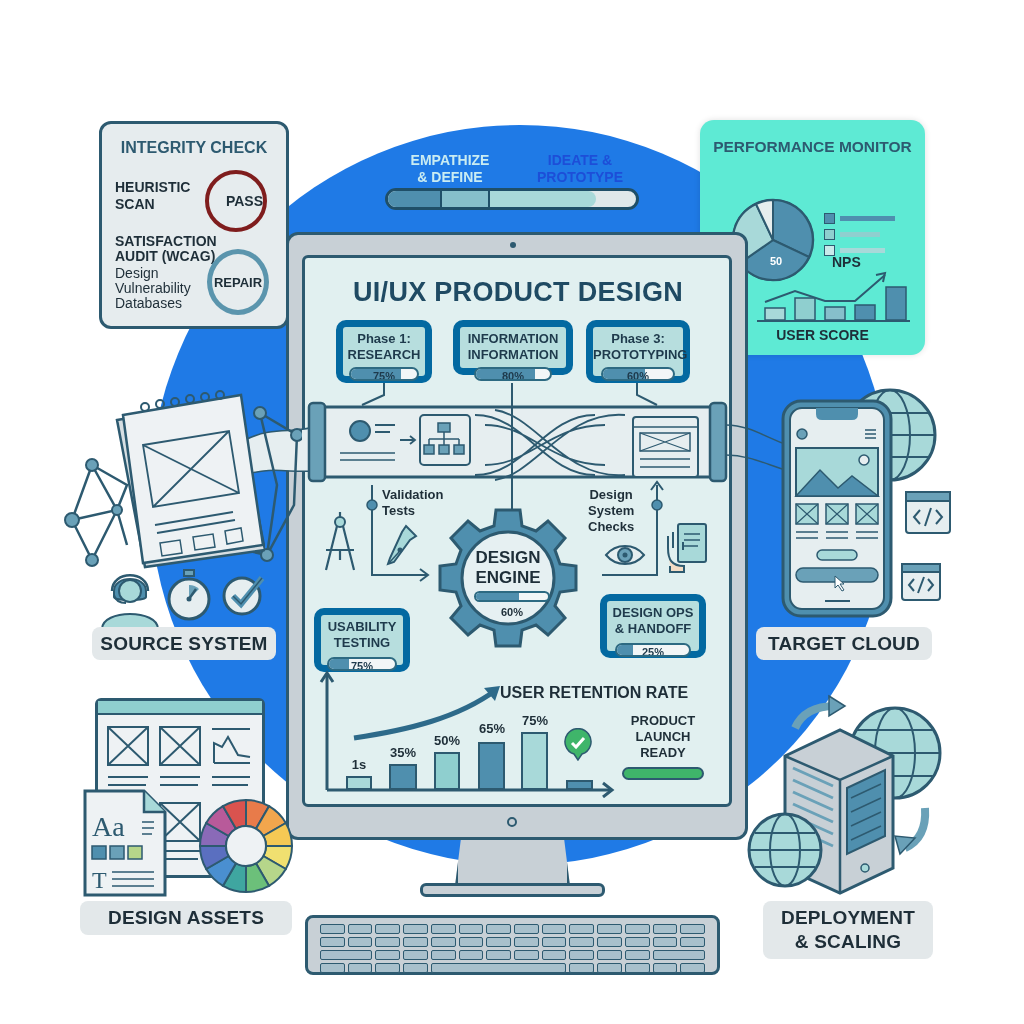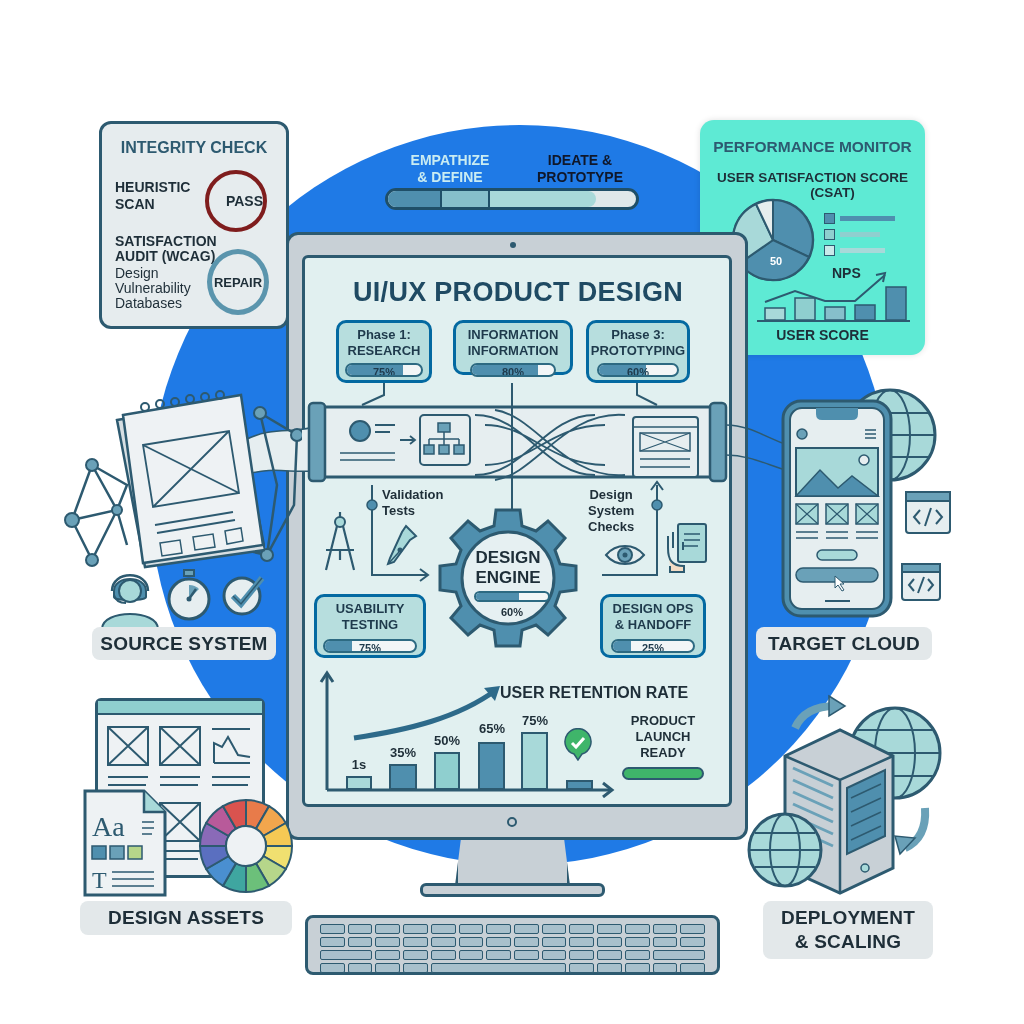--- a/index.html
+++ b/index.html
@@ -5,38 +5,38 @@
   html,body{margin:0;padding:0;background:#ffffff;}
   body{width:1024px;height:1024px;position:relative;overflow:hidden;font-family:"Liberation Sans",sans-serif;color:#1e3a4c;}
   .abs{position:absolute;}
   .bold{font-weight:bold;}
   .blue-circle{position:absolute;left:150px;top:125px;width:740px;height:740px;border-radius:50%;background:#1f7ae6;}
   .panel{position:absolute;background:#e6ecee;border:3px solid #2d5a70;border-radius:12px;box-sizing:border-box;}
   .label-pill{position:absolute;background:#e3e8ea;border-radius:8px;font-weight:bold;text-align:center;color:#1e2e38;font-size:19px;letter-spacing:0.2px;}
   
   .monitor{position:absolute;left:286px;top:232px;width:462px;height:608px;background:#c8d0d6;border:3px solid #2d5a70;border-radius:12px;box-sizing:border-box;}
   .screen{position:absolute;left:302px;top:255px;width:430px;height:552px;background:#e1f0f0;border:3px solid #2d5a70;border-radius:6px;box-sizing:border-box;}
-  .phase-box{position:absolute;background:#b7dede;border:3px solid #0369a1;border-radius:10px;box-sizing:border-box;text-align:center;font-weight:bold;font-size:13px;line-height:16px;color:#1e3a4c;padding-top:4px;}
+  .phase-box{position:absolute;background:#b7dede;border:7px solid #0369a1;border-radius:10px;box-sizing:border-box;text-align:center;font-weight:bold;font-size:13px;line-height:16px;color:#1e3a4c;padding-top:4px;}
   .pbar{position:absolute;height:14px;background:#f2f6f7;border:2px solid #2d6a82;border-radius:8px;box-sizing:border-box;overflow:hidden;}
   .pbar .fill{position:absolute;left:0;top:0;bottom:0;background:#4f8fae;}
   .pbar .txt{position:absolute;left:0;right:0;top:-1px;text-align:center;font-size:11px;font-weight:bold;color:#1e3a4c;}
   .bar{position:absolute;bottom:0;border:2px solid #2d5a70;box-sizing:border-box;}
   .bar-label{position:absolute;font-weight:bold;font-size:13px;color:#1e2e38;text-align:center;width:50px;}
   svg{display:block;}
 </style>
 </head>
 <body>
 
 <div class="blue-circle"></div>
 
 <div class="abs bold" style="left:395px;top:152px;width:110px;text-align:center;color:#c9ecf2;font-size:14px;line-height:17px;">
   <div>EMPATHIZE</div>
   <div>&amp; DEFINE</div>
 </div>
-<div class="abs bold" style="left:525px;top:152px;width:110px;text-align:center;color:#0f172a;font-size:14px;line-height:17px;">
+<div class="abs bold" style="left:525px;top:152px;width:110px;text-align:center;color:#1d4ed8;font-size:14px;line-height:17px;">
   <div>IDEATE &amp;</div>
   <div>PROTOTYPE</div>
 </div>
 <div class="abs" style="left:385px;top:188px;width:254px;height:22px;border:3px solid #1f4f68;border-radius:12px;box-sizing:border-box;background:#dfe8ea;overflow:hidden;">
   <div style="position:absolute;left:0;top:0;bottom:0;width:52px;background:#4f8fae;border-right:2px solid #1f4f68;"></div>
   <div style="position:absolute;left:54px;top:0;bottom:0;width:46px;background:#86bfcb;border-right:2px solid #1f4f68;"></div>
   <div style="position:absolute;left:102px;top:0;bottom:0;width:106px;background:#a8d9d9;border-radius:0 10px 10px 0;"></div>
 </div>
 
 <div class="panel" style="left:99px;top:121px;width:190px;height:208px;padding-left:45px;">
@@ -57,24 +57,20 @@
     <div>Vulnerability</div>
     <div>Databases</div>
   </div>
   <div class="abs" style="left:105px;top:125px;width:62px;height:66px;border:5px solid #5b95ad;border-radius:50%;box-sizing:border-box;display:flex;align-items:center;justify-content:center;">
     <span class="bold" style="font-size:13px;color:#1e2e38;">REPAIR</span>
   </div>
 </div>
 
 <div class="abs" style="left:700px;top:120px;width:225px;height:235px;background:#5eead4;border-radius:14px;box-shadow:0 0 6px rgba(0,0,0,0.12);">
   <div class="abs bold" style="left:0;right:0;top:18px;text-align:center;font-size:15.5px;color:#2d5a70;">PERFORMANCE MONITOR</div>
-  <div class="abs bold" style="left:0;right:0;top:50px;text-align:center;font-size:13.5px;line-height:15px;color:#1e2e38;">
-    <div>USER SATISFACTION SCORE</div>
-    <div style="padding-left:40px;">(CSAT)</div>
-  </div>
   <svg class="abs" style="left:30px;top:77px;" width="86" height="86" viewBox="0 0 86 86">
     <circle cx="43" cy="43" r="40" fill="#a8d9d9" stroke="#2d5a70" stroke-width="2.5"></circle>
     <path d="M43 43 L43 3 A40 40 0 0 1 79 60 Z" fill="#4f8fae" stroke="#2d5a70" stroke-width="2"></path>
     <path d="M43 43 L79 60 A40 40 0 0 1 10 66 Z" fill="#4f8fae" stroke="#2d5a70" stroke-width="2"></path>
     <path d="M43 43 L10 66 A40 40 0 0 1 26 7 Z" fill="#a8d9d9" stroke="#2d5a70" stroke-width="2"></path>
     <path d="M43 43 L26 7 A40 40 0 0 1 43 3 Z" fill="#e6eeee" stroke="#2d5a70" stroke-width="2"></path>
     <text x="40" y="68" font-family="Liberation Sans, sans-serif" font-size="11" font-weight="bold" fill="#ffffff">50</text>
   </svg>
   <div class="abs" style="left:124px;top:93px;">
     <div style="display:flex;align-items:center;margin-bottom:5px;">
@@ -83,21 +79,21 @@
       </div>
     <div style="display:flex;align-items:center;margin-bottom:5px;">
         <span style="width:9px;height:9px;border:1.5px solid #2d5a70;background:#8fcfcf;display:inline-block;"></span>
         <span style="width:40px;height:5px;background:#8fcfcf;margin-left:5px;display:inline-block;"></span>
       </div>
     <div style="display:flex;align-items:center;">
         <span style="width:9px;height:9px;border:1.5px solid #2d5a70;background:#c8eaea;display:inline-block;"></span>
         <span style="width:45px;height:5px;background:#a8d9d9;margin-left:5px;display:inline-block;"></span>
       </div>
   </div>
-  <div class="abs bold" style="left:132px;top:145px;font-size:14px;color:#1e2e38;">NPS</div>
+  <div class="abs bold" style="left:132px;top:134px;font-size:14px;color:#1e2e38;">NPS</div>
   <svg class="abs" style="left:55px;top:150px;" width="160" height="55" viewBox="0 0 160 55">
     <rect x="10" y="38" width="20" height="12" fill="#a8d9d9" stroke="#2d5a70" stroke-width="1.5"></rect>
     <rect x="40" y="28" width="20" height="22" fill="#8fcfcf" stroke="#2d5a70" stroke-width="1.5"></rect>
     <rect x="70" y="37" width="20" height="13" fill="#86bfcb" stroke="#2d5a70" stroke-width="1.5"></rect>
     <rect x="100" y="35" width="20" height="15" fill="#4f8fae" stroke="#2d5a70" stroke-width="1.5"></rect>
     <rect x="131" y="17" width="20" height="33" fill="#4f8fae" stroke="#2d5a70" stroke-width="1.5"></rect>
     <line x1="2" y1="51" x2="155" y2="51" stroke="#2d5a70" stroke-width="2"></line>
     <polyline points="10,32 40,21 70,31 100,31 130,5" fill="none" stroke="#2d5a70" stroke-width="2"></polyline>
     <polyline points="121,5 130,3 128,12" fill="none" stroke="#2d5a70" stroke-width="2"></polyline>
   </svg>
@@ -277,21 +273,21 @@
 </svg>
 <div class="abs bold" style="left:458px;top:548px;width:100px;text-align:center;font-size:17px;line-height:20px;color:#1e2e38;">
   <div>DESIGN</div>
   <div>ENGINE</div>
 </div>
 <div class="pbar" style="left:474px;top:591px;width:76px;height:11px;">
   <div class="fill" style="width:60%;"></div>
 </div>
 <div class="abs bold" style="left:474px;top:606px;width:76px;text-align:center;font-size:11px;color:#1e2e38;">60%</div>
 
-<div class="phase-box" style="left:314px;top:594px;width:112px;height:64px;">
+<div class="phase-box" style="left:314px;top:608px;width:96px;height:64px;">
   <div>USABILITY</div>
   <div>TESTING</div>
   <div class="pbar" style="left:6px;right:6px;top:42px;position:absolute;">
     <div class="fill" style="width:30%;"></div>
     <div class="txt">75%</div>
   </div>
 </div>
 
 <div class="phase-box" style="left:600px;top:594px;width:106px;height:64px;">
   <div>DESIGN OPS</div>

